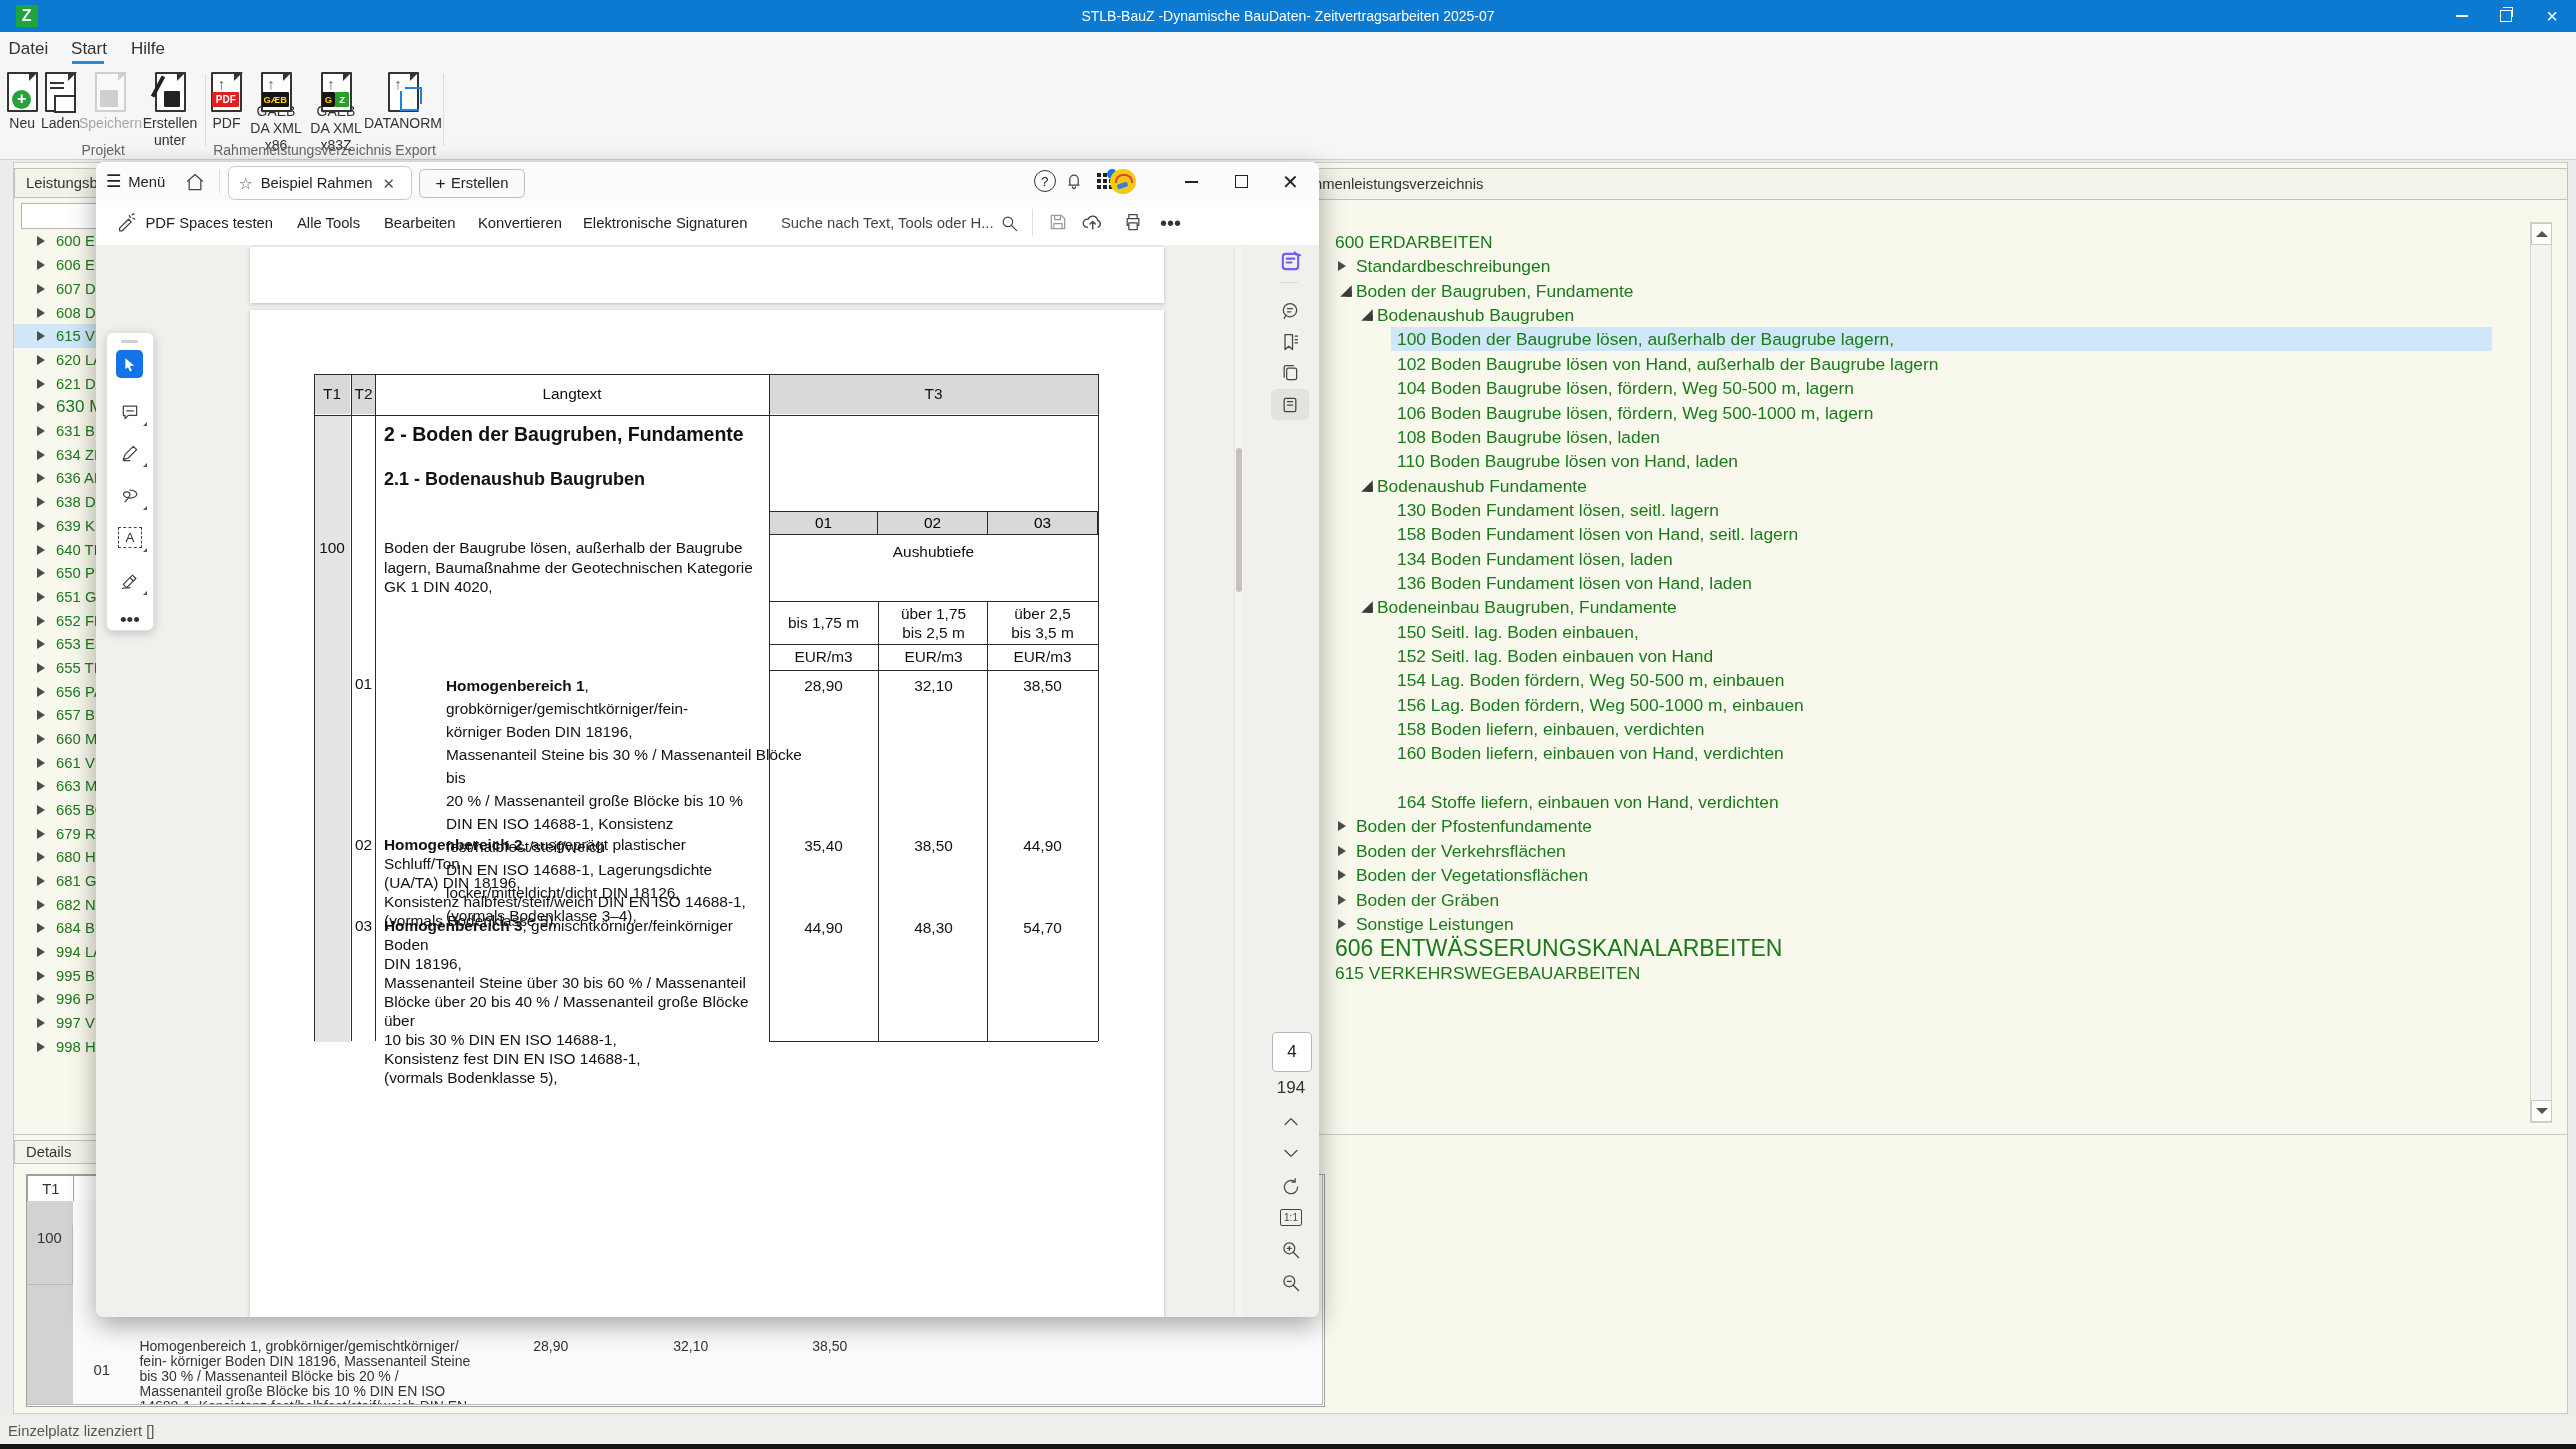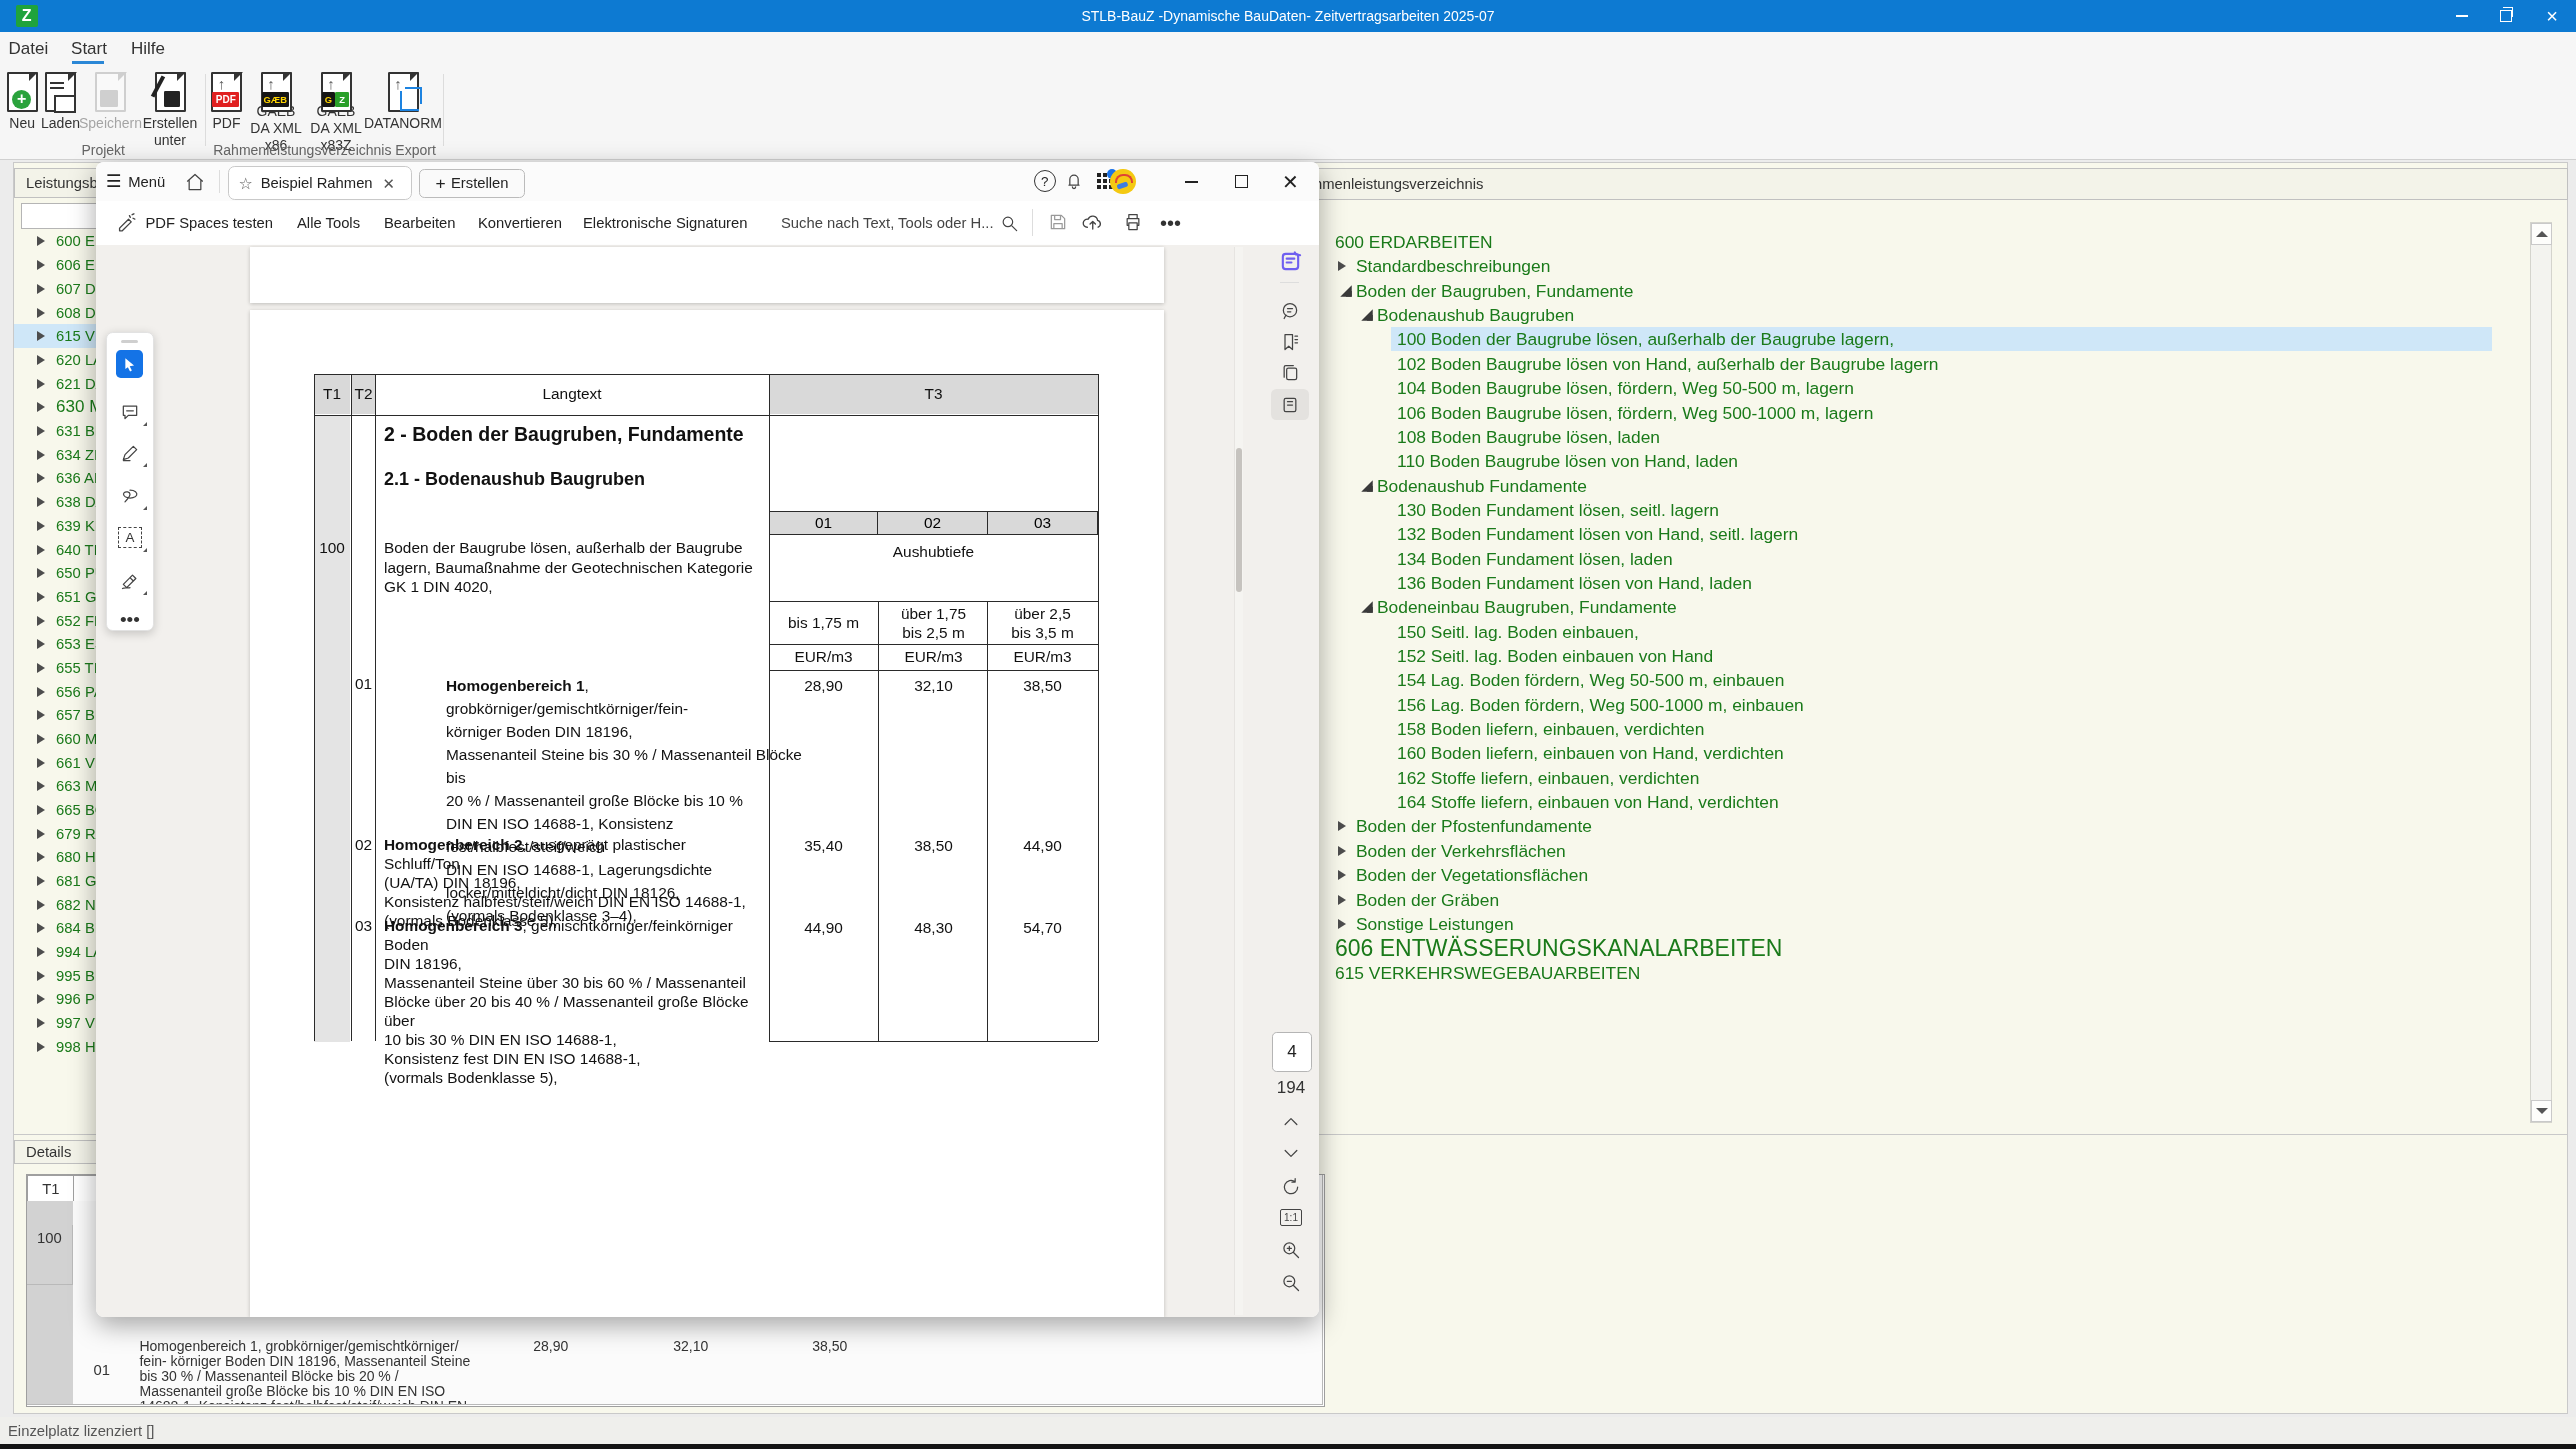--- a/index.html
+++ b/index.html
@@ -383,21 +383,21 @@
           <div class="green" style="position: absolute; left: 323px; white-space: nowrap; font-size: 17.4px;">110 Boden Baugrube lösen von Hand, laden</div>
         </div>
         <div class="tree-row flex-l" style="position: absolute; left: 0px; top: 252px; width: 100%; height: 24px;">
           <div class="tree-arrow-open" style="position: absolute; left: 285px;"></div>
           <div class="green" style="position: absolute; left: 303px; white-space: nowrap; font-size: 17.4px;">Bodenaushub Fundamente</div>
         </div>
         <div class="tree-row flex-l" style="position: absolute; left: 0px; top: 276px; width: 100%; height: 24px;">
           <div class="green" style="position: absolute; left: 323px; white-space: nowrap; font-size: 17.4px;">130 Boden Fundament lösen, seitl. lagern</div>
         </div>
         <div class="tree-row flex-l" style="position: absolute; left: 0px; top: 300px; width: 100%; height: 24px;">
-          <div class="green" style="position: absolute; left: 323px; white-space: nowrap; font-size: 17.4px;">132 Boden Fundament lösen von Hand, seitl. lagern</div>
+          <div class="green" style="position: absolute; left: 323px; white-space: nowrap; font-size: 17.4px;">158 Boden Fundament lösen von Hand, seitl. lagern</div>
         </div>
         <div class="tree-row flex-l" style="position: absolute; left: 0px; top: 325px; width: 100%; height: 24px;">
           <div class="green" style="position: absolute; left: 323px; white-space: nowrap; font-size: 17.4px;">134 Boden Fundament lösen, laden</div>
         </div>
         <div class="tree-row flex-l" style="position: absolute; left: 0px; top: 349px; width: 100%; height: 24px;">
           <div class="green" style="position: absolute; left: 323px; white-space: nowrap; font-size: 17.4px;">136 Boden Fundament lösen von Hand, laden</div>
         </div>
         <div class="tree-row flex-l" style="position: absolute; left: 0px; top: 373px; width: 100%; height: 24px;">
           <div class="tree-arrow-open" style="position: absolute; left: 285px;"></div>
           <div class="green" style="position: absolute; left: 303px; white-space: nowrap; font-size: 17.4px;">Bodeneinbau Baugruben, Fundamente</div>
@@ -412,23 +412,20 @@
           <div class="green" style="position: absolute; left: 323px; white-space: nowrap; font-size: 17.4px;">154 Lag. Boden fördern, Weg 50-500 m, einbauen</div>
         </div>
         <div class="tree-row flex-l" style="position: absolute; left: 0px; top: 471px; width: 100%; height: 24px;">
           <div class="green" style="position: absolute; left: 323px; white-space: nowrap; font-size: 17.4px;">156 Lag. Boden fördern, Weg 500-1000 m, einbauen</div>
         </div>
         <div class="tree-row flex-l" style="position: absolute; left: 0px; top: 495px; width: 100%; height: 24px;">
           <div class="green" style="position: absolute; left: 323px; white-space: nowrap; font-size: 17.4px;">158 Boden liefern, einbauen, verdichten</div>
         </div>
         <div class="tree-row flex-l" style="position: absolute; left: 0px; top: 519px; width: 100%; height: 24px;">
           <div class="green" style="position: absolute; left: 323px; white-space: nowrap; font-size: 17.4px;">160 Boden liefern, einbauen von Hand, verdichten</div>
-        </div>
-        <div class="tree-row flex-l" style="position: absolute; left: 0px; top: 544px; width: 100%; height: 24px;">
-          <div class="green" style="position: absolute; left: 323px; white-space: nowrap; font-size: 17.4px;">162 Stoffe liefern, einbauen, verdichten</div>
         </div>
         <div class="tree-row flex-l" style="position: absolute; left: 0px; top: 568px; width: 100%; height: 24px;">
           <div class="green" style="position: absolute; left: 323px; white-space: nowrap; font-size: 17.4px;">164 Stoffe liefern, einbauen von Hand, verdichten</div>
         </div>
         <div class="tree-row flex-l" style="position: absolute; left: 0px; top: 592px; width: 100%; height: 24px;">
           <div class="tree-arrow-closed" style="position: absolute; left: 264px;"></div>
           <div class="green" style="position: absolute; left: 282px; white-space: nowrap; font-size: 17.4px;">Boden der Pfostenfundamente</div>
         </div>
         <div class="tree-row flex-l" style="position: absolute; left: 0px; top: 617px; width: 100%; height: 24px;">
           <div class="tree-arrow-closed" style="position: absolute; left: 264px;"></div>

